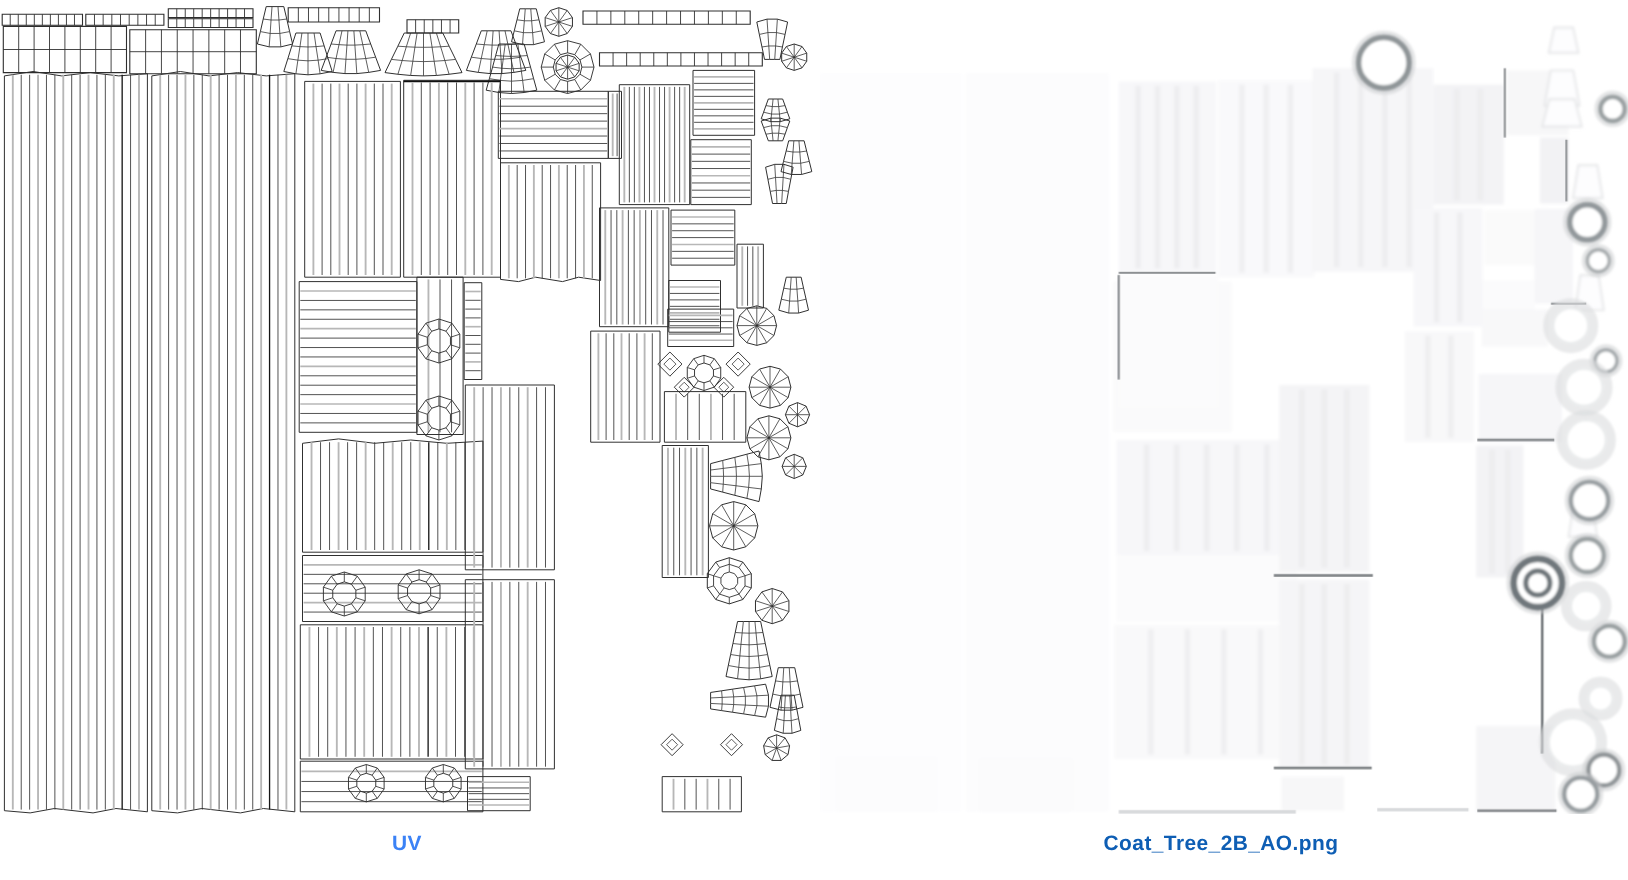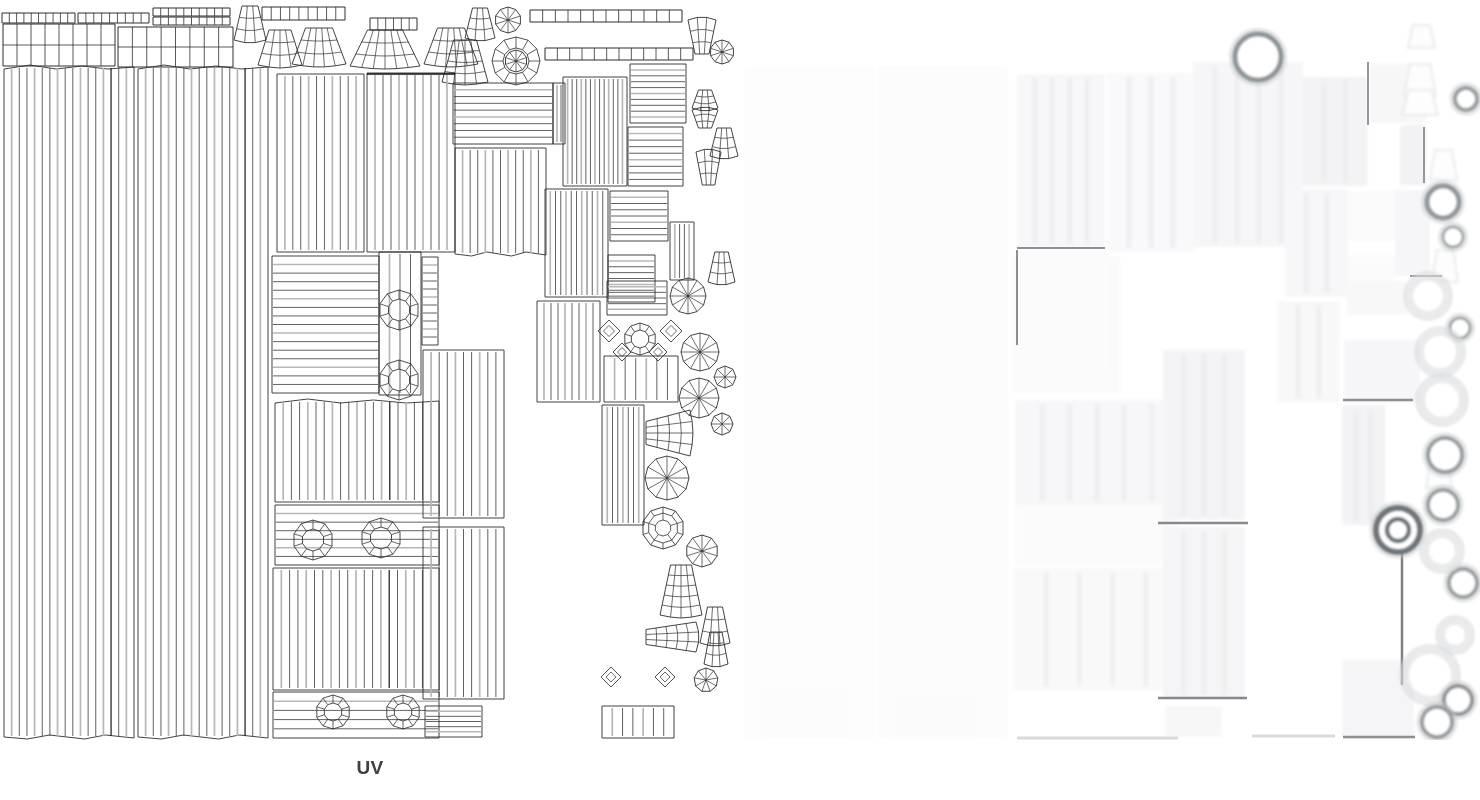--- a/index.html
+++ b/index.html
@@ -976,14 +976,15 @@
           <circle cx="715" cy="635" r="11" fill="#ffffff" stroke="#e8eaeb" stroke-width="2"></circle>
           <circle cx="690" cy="675" r="27" fill="none" stroke="#dadcdd" stroke-width="8" opacity="0.6"></circle>
           <circle cx="690" cy="675" r="22" fill="#ffffff" stroke="#e8eaeb" stroke-width="2"></circle>
           <circle cx="718" cy="700" r="14" fill="none" stroke="#c7cacc" stroke-width="11" opacity="0.5"></circle>
           <circle cx="718" cy="700" r="14" fill="#ffffff" stroke="#909598" stroke-width="4"></circle>
           <circle cx="697" cy="722" r="15" fill="none" stroke="#c7cacc" stroke-width="11" opacity="0.5"></circle>
           <circle cx="697" cy="722" r="15" fill="#ffffff" stroke="#979da0" stroke-width="4"></circle>
         </g>
       </svg>
   </div>
-  <div class="caption" id="uv-cap" style="color: #404040;">UV</div>
+  <div class="caption" id="uv-cap" style="color: #3b82f6;">UV</div>
+  <div class="caption" id="ao-cap" style="color: rgb(14, 94, 180);">Coat_Tree_2B_AO.png</div>
 </div>
 
 </body></html>

